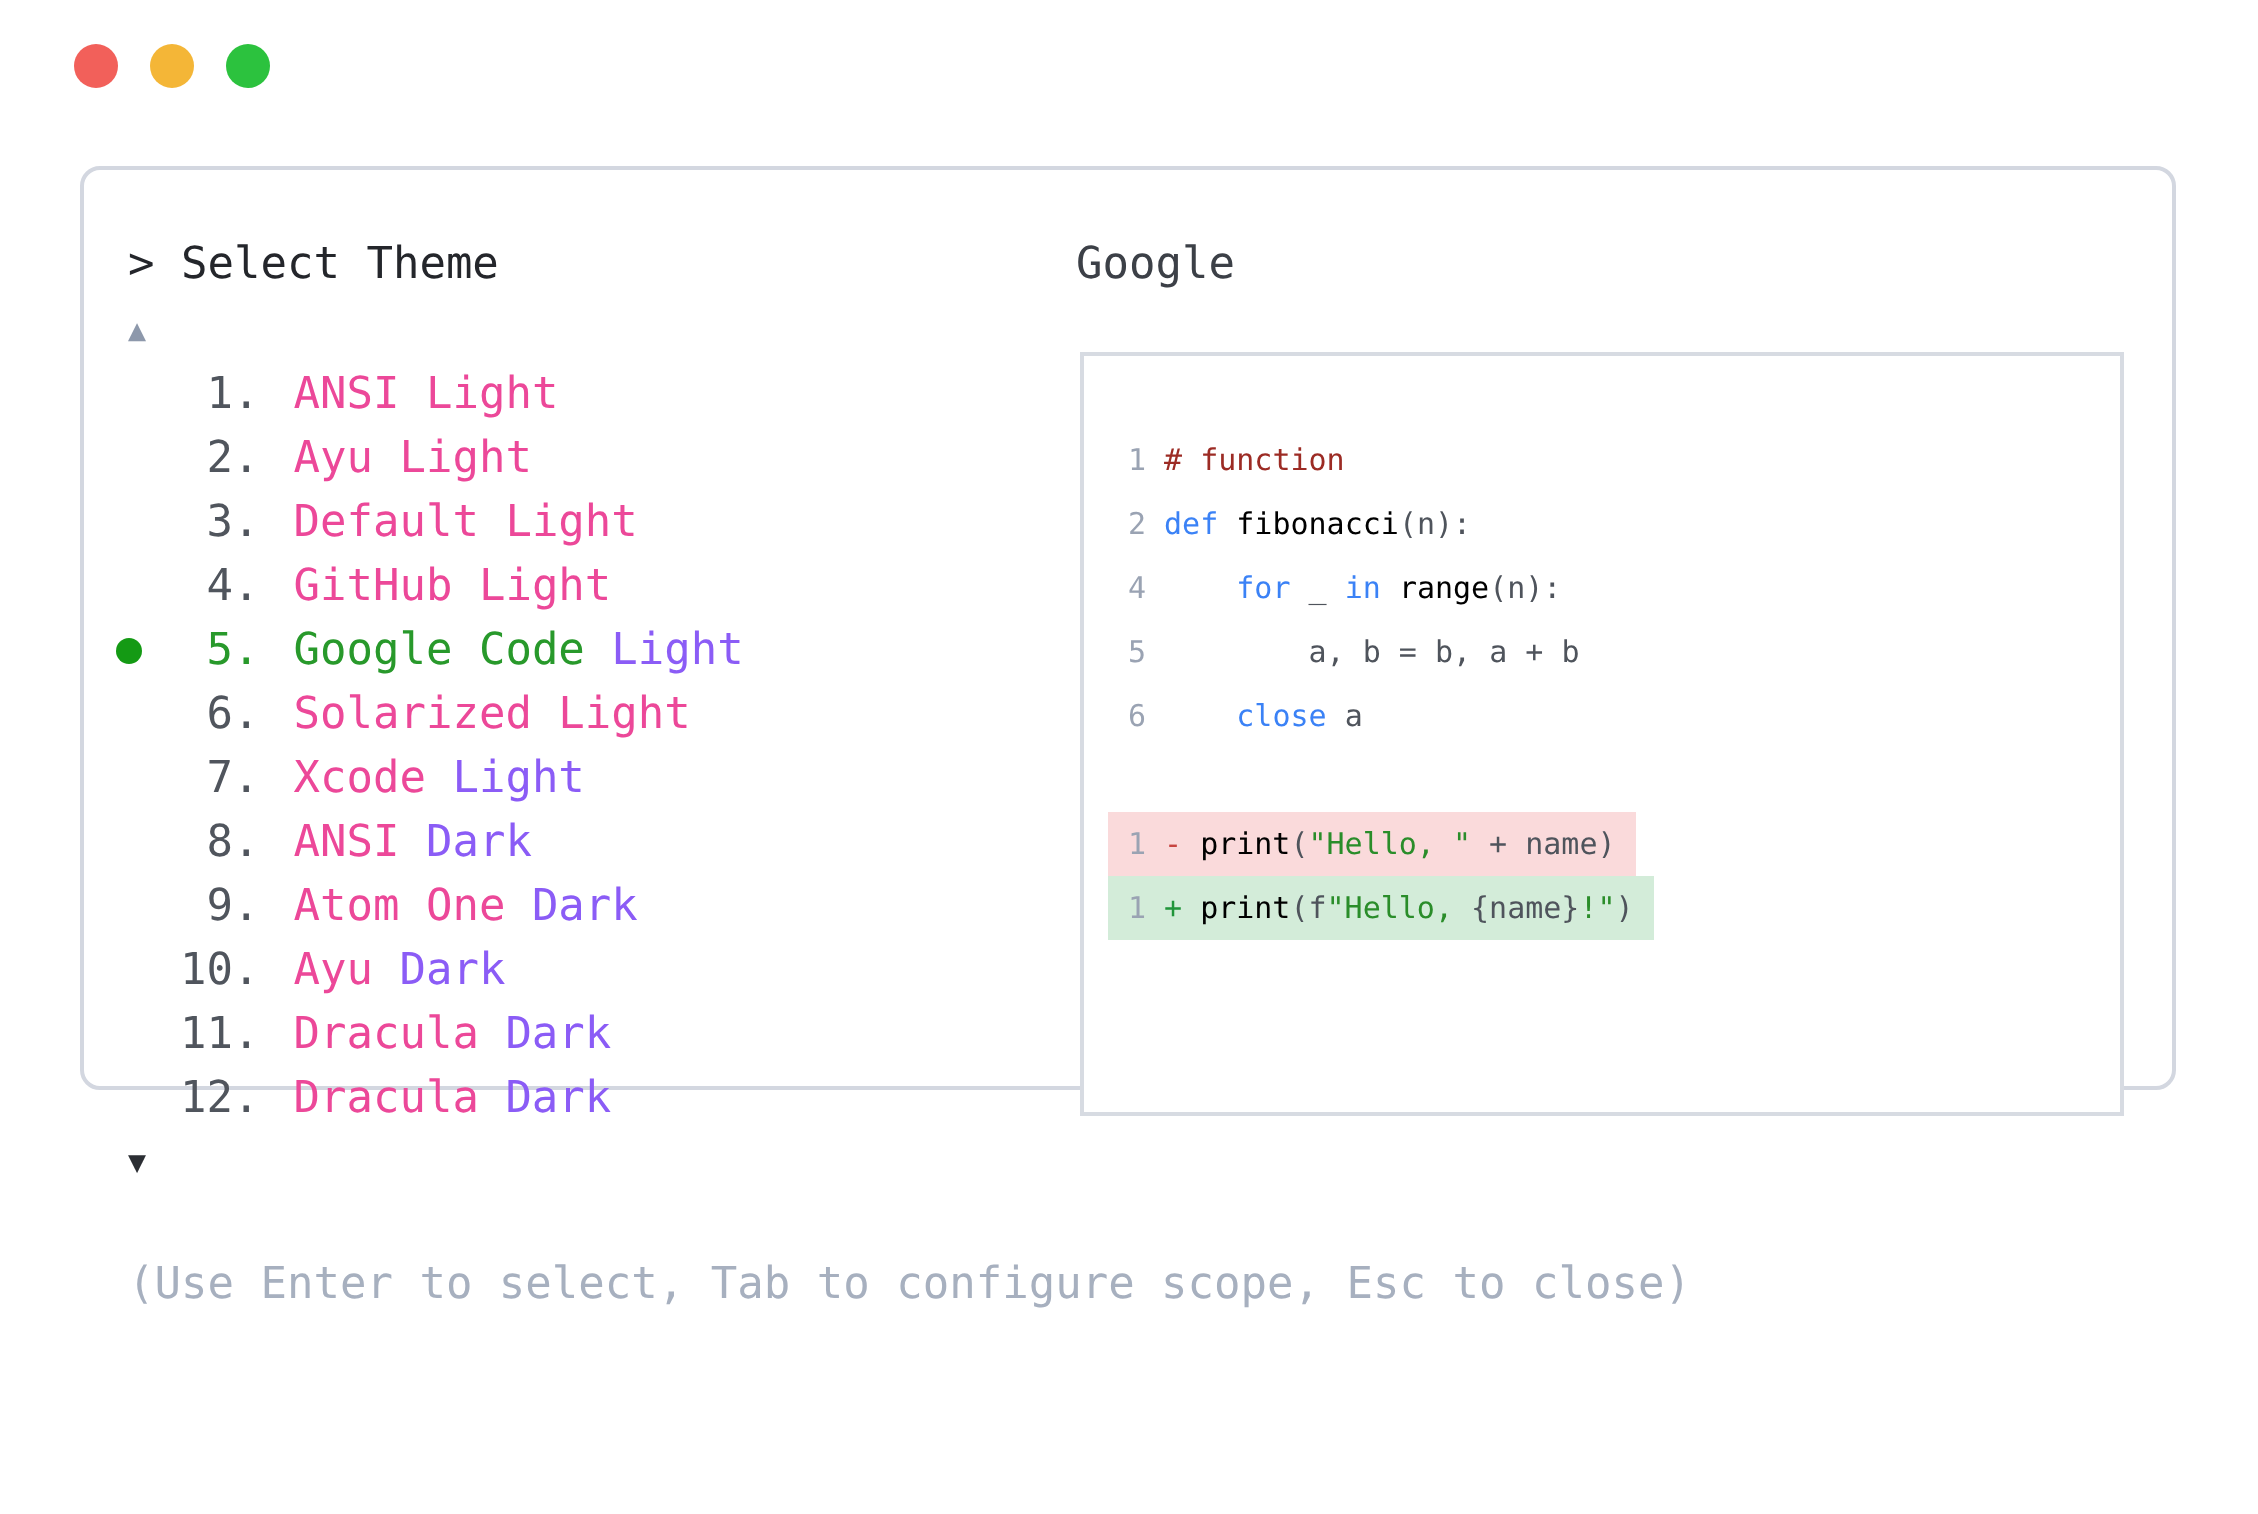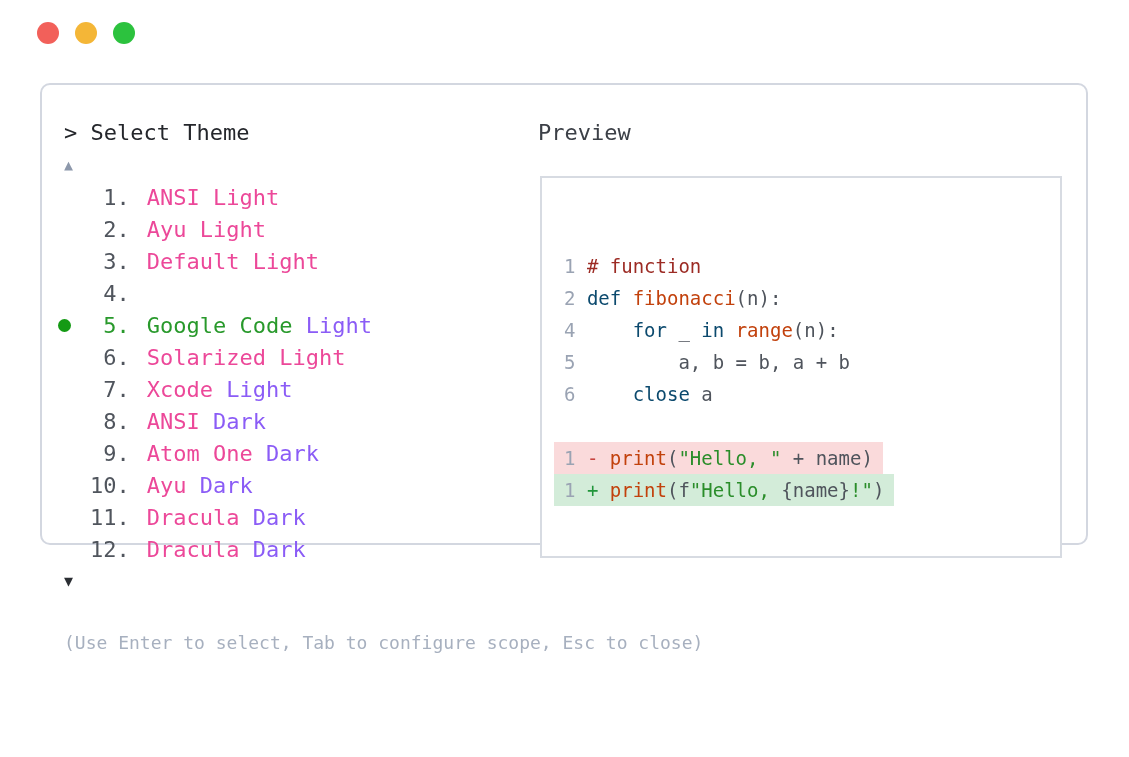--- a/index.html
+++ b/index.html
@@ -33,46 +33,46 @@
   .theme-list{position:absolute;left:14px;top:96px;width:470px;}
   .theme-row{display:flex;align-items:center;height:32px;font-size:22px;white-space:pre;}
   .gutter{width:34px;display:flex;align-items:center;flex:none;}
   .sel-dot{width:13px;height:13px;border-radius:50%;background:#149a14;margin-left:2px;}
   .t-num{display:inline-block;width:3ch;text-align:right;color:#50555d;flex:none;}
   .t-name{margin-left:17px;color:#ec4899;}
   .t-muted{color:#8b5cf6;margin-left:1ch;}
   .theme-row.selected .t-num,.theme-row.selected .t-name{color:#28992b;}
 
   .hint{
-    position:absolute;left:22px;top:542px;font-size:18px;line-height:32px;
+    position:absolute;left:22px;top:542px;font-size:22px;line-height:32px;
     color:#a7b0bf;white-space:pre;
   }
 
   
   .preview-label{
     position:absolute;left:496px;top:32px;font-size:22px;line-height:32px;color:#3c4047;
   }
   .preview-box{
     position:absolute;left:498px;top:91px;width:522px;height:382px;
     box-sizing:border-box;border:2px solid #d7dbe2;background:#ffffff;
   }
-  .code{padding-top:72px;font-size:19px;line-height:32px;}
+  .code{padding-top:36px;font-size:15px;line-height:32px;}
   .code-row{white-space:pre;margin-left:12px;height:32px;}
   .code-row.blank{height:32px;}
   .diff-row{display:inline-block;padding-right:10px;}
   .diff-row.removed{background:#fadadb;}
   .diff-row.added{background:#d3ecd9;}
   .ln{display:inline-block;width:1ch;text-align:right;margin-left:10px;margin-right:1ch;color:#9aa3b3;}
   .sign{display:inline-block;width:1ch;margin-right:1ch;}
   .sign.m{color:#c74440;}
   .sign.p{color:#20953a;}
   .tok-plain{color:#4f545c;}
   .tok-comment{color:#9c2b24;}
-  .tok-keyword{color:#0c4a6e;}
-  .tok-func{color:#c2410c;}
+  .tok-keyword{color:#3b82f6;}
+  .tok-func{color:#000000;}
   .tok-lit{color:#0e6f6f;}
   .tok-str{color:#2a8d2a;}
 </style>
 </head>
 <body>
 
 <div class="traffic">
   <div class="dot red"></div>
   <div class="dot yellow"></div>
   <div class="dot green"></div>
@@ -81,36 +81,36 @@
 <div class="window">
 
   <div class="prompt">&gt; Select Theme</div>
 
   <div class="scroll-arrow scroll-up">▲</div>
 
   <div class="theme-list">
       <div class="theme-row"><span class="gutter"></span><span class="t-num">1.</span><span class="t-name">ANSI Light</span></div>
       <div class="theme-row"><span class="gutter"></span><span class="t-num">2.</span><span class="t-name">Ayu Light</span></div>
       <div class="theme-row"><span class="gutter"></span><span class="t-num">3.</span><span class="t-name">Default Light</span></div>
-      <div class="theme-row"><span class="gutter"></span><span class="t-num">4.</span></div>
+      <div class="theme-row"><span class="gutter"></span><span class="t-num">4.</span><span class="t-name">GitHub Light</span></div>
       <div class="theme-row selected"><span class="gutter"><span class="sel-dot"></span></span><span class="t-num">5.</span><span class="t-name">Google Code</span><span class="t-muted">Light</span></div>
       <div class="theme-row"><span class="gutter"></span><span class="t-num">6.</span><span class="t-name">Solarized Light</span></div>
       <div class="theme-row"><span class="gutter"></span><span class="t-num">7.</span><span class="t-name">Xcode</span><span class="t-muted">Light</span></div>
       <div class="theme-row"><span class="gutter"></span><span class="t-num">8.</span><span class="t-name">ANSI</span><span class="t-muted">Dark</span></div>
       <div class="theme-row"><span class="gutter"></span><span class="t-num">9.</span><span class="t-name">Atom One</span><span class="t-muted">Dark</span></div>
       <div class="theme-row"><span class="gutter"></span><span class="t-num">10.</span><span class="t-name">Ayu</span><span class="t-muted">Dark</span></div>
       <div class="theme-row"><span class="gutter"></span><span class="t-num">11.</span><span class="t-name">Dracula</span><span class="t-muted">Dark</span></div>
       <div class="theme-row"><span class="gutter"></span><span class="t-num">12.</span><span class="t-name">Dracula</span><span class="t-muted">Dark</span></div>
     </div>
 
   <div class="scroll-arrow scroll-down">▼</div>
 
   <div class="hint">(Use Enter to select, Tab to configure scope, Esc to close)</div>
 
-  <div class="preview-label">Preview</div>
+  <div class="preview-label">Google</div>
 
   <div class="preview-box">
     <div class="code">
         <div class="code-row"><span class="ln">1</span><span class="tok-comment"># function</span></div>
         <div class="code-row"><span class="ln">2</span><span class="tok-keyword">def</span><span class="tok-plain"> </span><span class="tok-func">fibonacci</span><span class="tok-plain">(n):</span></div>
         <div class="code-row"><span class="ln">4</span><span class="tok-plain">    </span><span class="tok-keyword">for</span><span class="tok-plain"> _ </span><span class="tok-keyword">in</span><span class="tok-plain"> </span><span class="tok-func">range</span><span class="tok-plain">(n):</span></div>
         <div class="code-row"><span class="ln">5</span><span class="tok-plain">        a, b = b, a + b</span></div>
         <div class="code-row"><span class="ln">6</span><span class="tok-plain">    </span><span class="tok-keyword">close</span><span class="tok-plain"> a</span></div>
         <div class="code-row blank"></div>
         <div class="code-row"><span class="diff-row removed"><span class="ln">1</span><span class="sign m">-</span><span class="tok-func">print</span><span class="tok-plain">(</span><span class="tok-str">"Hello, "</span><span class="tok-plain"> + name)</span></span></div>

